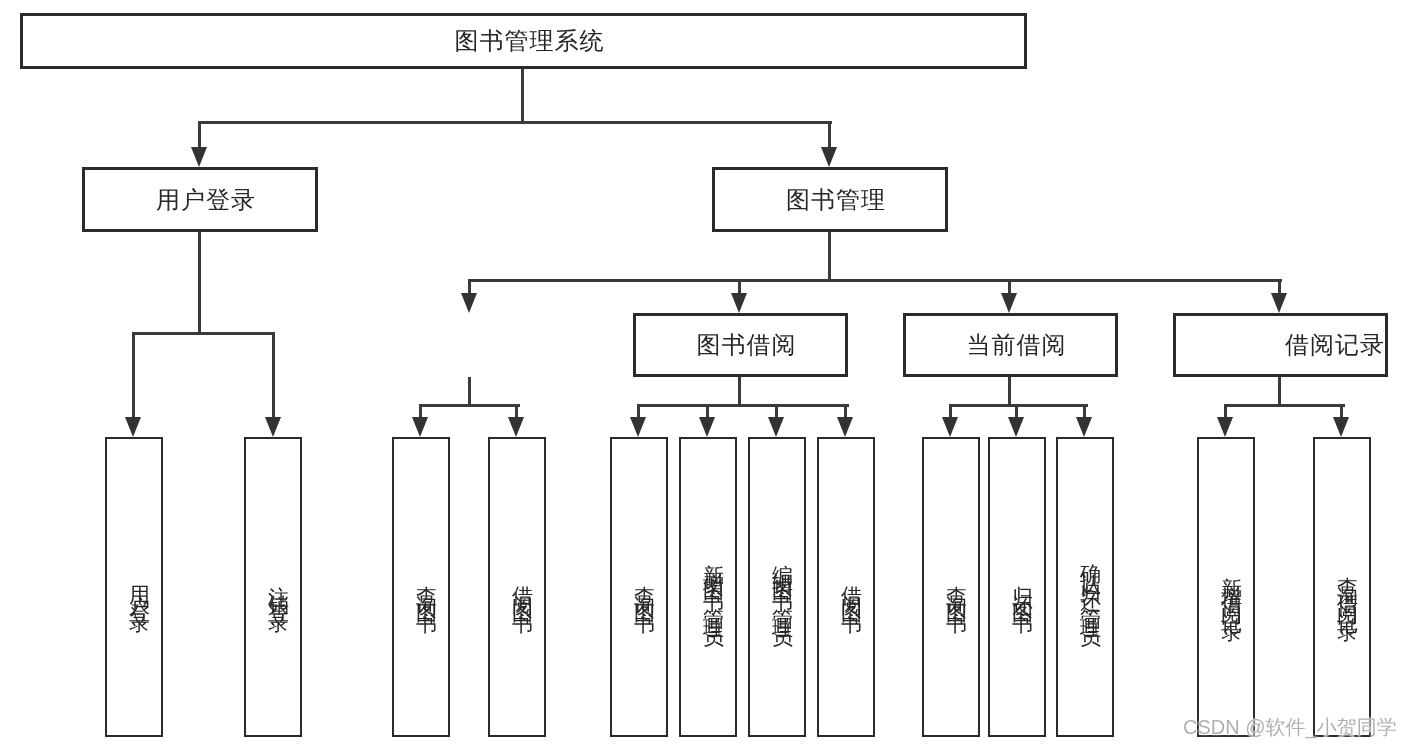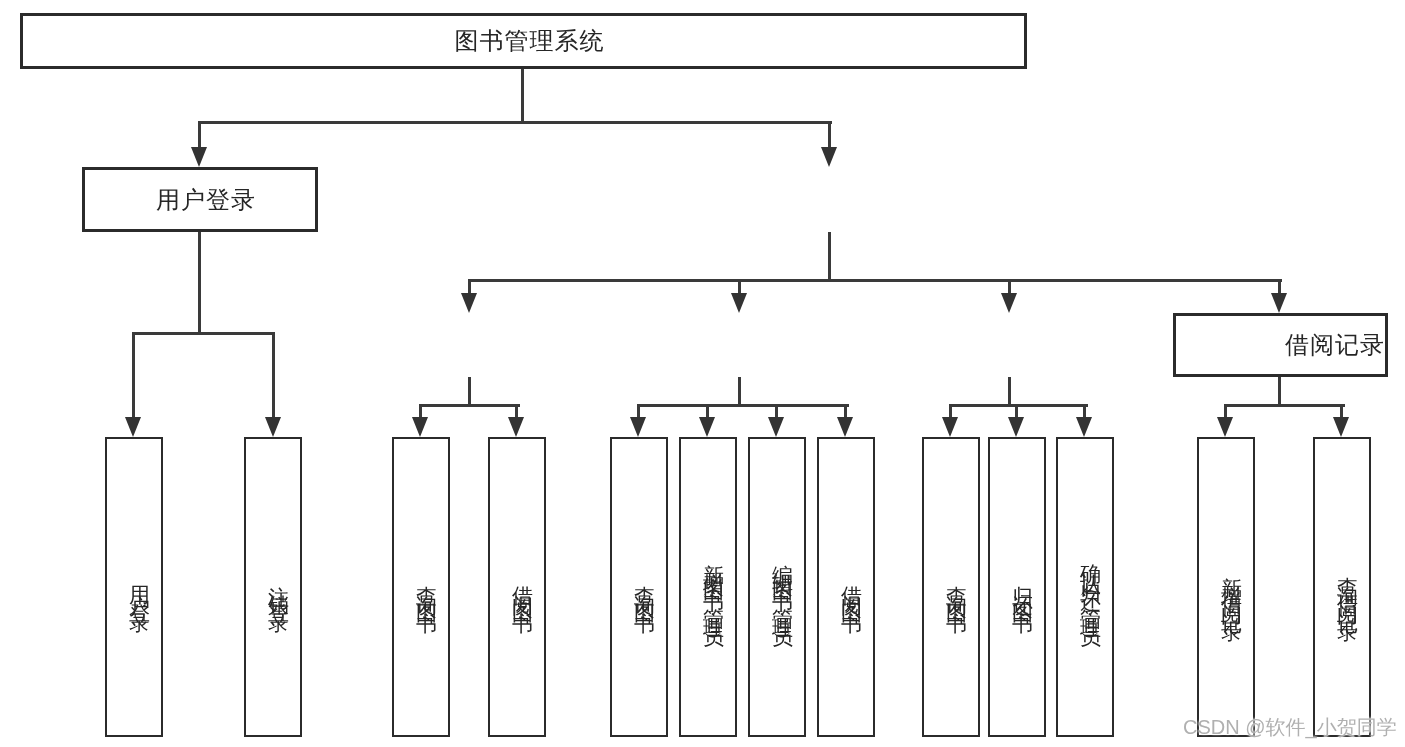--- a/index.html
+++ b/index.html
@@ -68,39 +68,48 @@
   <div class="vl" style="left:521px; top:69px; height:54px;"></div>
   <div class="hl" style="left:198px; top:121px; width:634px;"></div>
   <div class="vl" style="left:198px; top:121px; height:30px;"></div>
   <div class="arrow" style="left:191px; top:147px;"></div>
   <div class="vl" style="left:828px; top:121px; height:30px;"></div>
   <div class="arrow" style="left:821px; top:147px;"></div>
 
   <div class="box" style="left:82px; top:167px; width:236px; height:65px;">
     <span class="label-h">用户登录</span>
   </div>
+  <div class="box" style="left:712px; top:167px; width:236px; height:65px;">
+    <span class="label-h">图书管理</span>
+  </div>
 
   <div class="vl" style="left:198px; top:232px; height:103px;"></div>
   <div class="hl" style="left:132px; top:332px; width:143px;"></div>
   <div class="vl" style="left:132px; top:332px; height:88px;"></div>
   <div class="arrow" style="left:125px; top:417px;"></div>
   <div class="vl" style="left:272px; top:332px; height:88px;"></div>
   <div class="arrow" style="left:265px; top:417px;"></div>
 
   <div class="vl" style="left:828px; top:232px; height:50px;"></div>
   <div class="hl" style="left:468px; top:279px; width:814px;"></div>
   <div class="vl" style="left:468px; top:279px; height:17px;"></div>
   <div class="arrow" style="left:461px; top:293px;"></div>
   <div class="vl" style="left:738px; top:279px; height:17px;"></div>
   <div class="arrow" style="left:731px; top:293px;"></div>
   <div class="vl" style="left:1008px; top:279px; height:17px;"></div>
   <div class="arrow" style="left:1001px; top:293px;"></div>
   <div class="vl" style="left:1278px; top:279px; height:17px;"></div>
   <div class="arrow" style="left:1271px; top:293px;"></div>
 
+  <div class="box" style="left:633px; top:313px; width:215px; height:64px;">
+    <span class="label-h">图书借阅</span>
+  </div>
+  <div class="box" style="left:903px; top:313px; width:215px; height:64px;">
+    <span class="label-h">当前借阅</span>
+  </div>
   <div class="box" style="left:1173px; top:313px; width:215px; height:64px;justify-content:flex-end;">
     <span class="label-h">借阅记录</span>
   </div>
 
   <div class="vl" style="left:468px; top:377px; height:30px;"></div>
   <div class="hl" style="left:419px; top:404px; width:101px;"></div>
   <div class="vl" style="left:419px; top:404px; height:16px;"></div>
   <div class="arrow" style="left:412px; top:417px;"></div>
   <div class="vl" style="left:515px; top:404px; height:16px;"></div>
   <div class="arrow" style="left:508px; top:417px;"></div>

